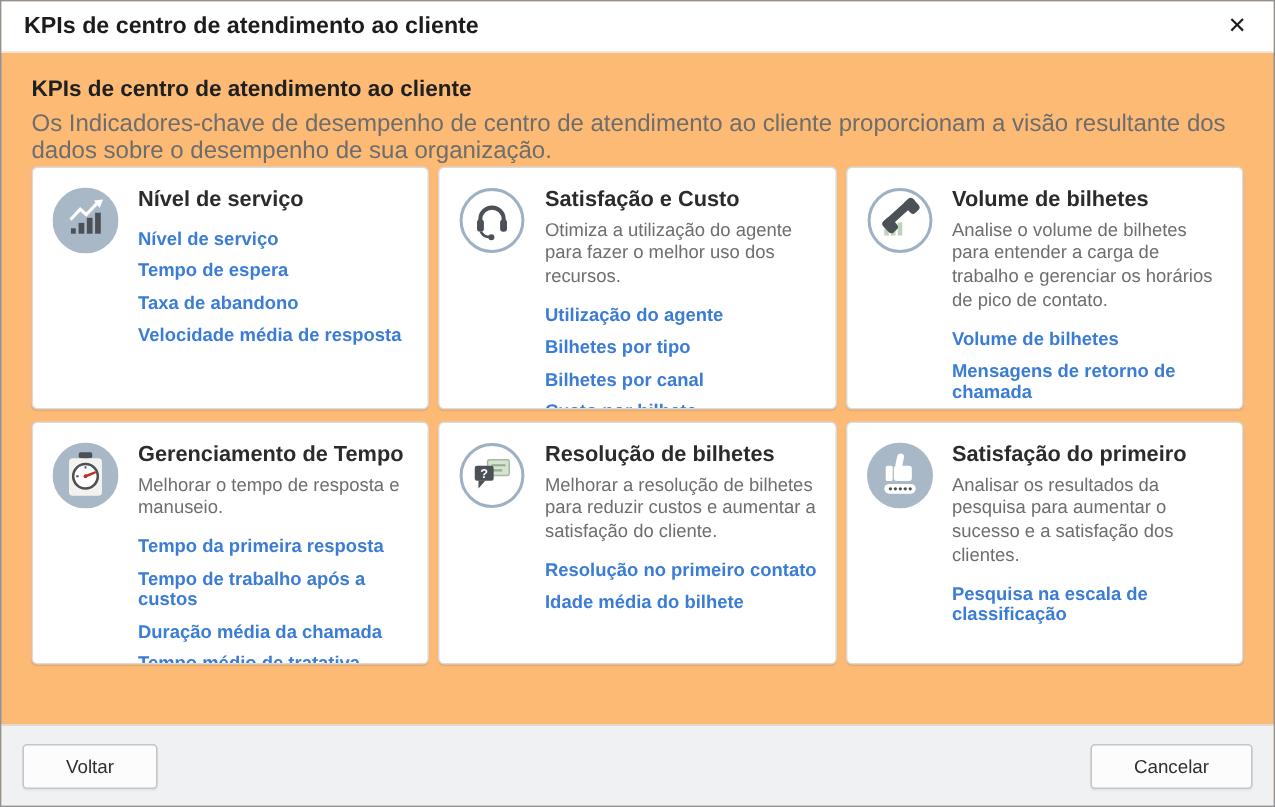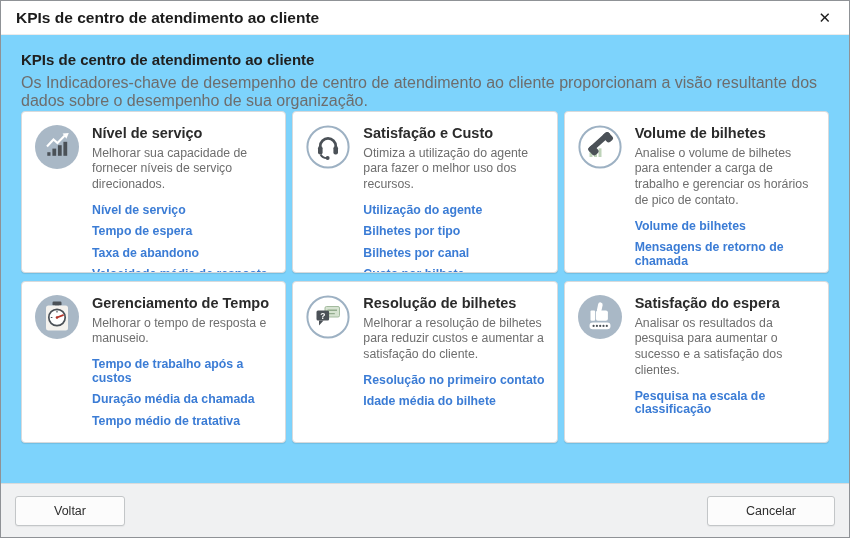--- a/index.html
+++ b/index.html
@@ -1,19 +1,19 @@
 <!DOCTYPE html>
 <html style="--link-blue: #3b7cd5;"><head>
 <meta charset="utf-8">
 <style>
   * { margin:0; padding:0; box-sizing:border-box; }
   html, body { width:850px; height:538px; }
   body { font-family:"Liberation Sans", sans-serif; background:#fff; overflow:hidden; }
 
-  .dialog { width:850px; height:538px; border:1px solid #8f9296; display:flex; flex-direction:column; background:#7dd3fc; }
+  .dialog { width:850px; height:538px; border:1px solid #8f9296; display:flex; flex-direction:column; background:#fdba74; }
 
   .titlebar { flex:none; height:34px; background:#fff; border-bottom:1px solid #ebebeb;
               display:flex; align-items:center; justify-content:space-between; padding:0 14px 0 15px; }
   .titlebar h1 { font-size:15.5px; font-weight:600; color:#1c1c1c; }
   .close-btn { font-size:15px; color:#1c1c1c; cursor:pointer; line-height:1; padding:3px 4px; }
 
   .body { flex:1; padding:13px 20px 0 20px; }
   .heading { font-size:15px; font-weight:700; color:#202020; margin-top:3px; }
   .subheading { font-size:16px; color:#6d6d6d; margin-top:6px; }
 
@@ -25,21 +25,21 @@
   .card-main { flex:1; min-width:0; }
   .card-title { font-size:14.5px; font-weight:700; color:#2b2b2b; line-height:1.15; }
   .card-desc  { font-size:12.3px; color:#6e6e6e; line-height:1.28; margin-top:4px; }
   .card-links { margin-top:11px; }
   .card-link  { display:block; font-size:12.3px; font-weight:700; color:var(--link-blue,#3b7cd5);
                 text-decoration:none; margin-bottom:8px; line-height:1.1; cursor:pointer; }
 
   .footer { flex:none; height:54px; background:#f0f1f2; border-top:1px solid #d9dbdc;
             display:flex; align-items:center; justify-content:space-between; padding:0 14px; }
   .btn { font-family:inherit; font-size:12.5px; color:#2e2e2e; background:#fcfcfc;
-         border:1px solid #c3c6c8; border-radius:3px; padding:7px 38px; cursor:pointer;
+         border:1px solid #c3c6c8; border-radius:3px; padding:7px 28px; cursor:pointer;
          box-shadow:0 1px 1px rgba(0,0,0,.05);text-align:center; }
 </style>
 </head>
 <body>
 
 <div class="dialog">
 
   <div class="titlebar">
     <h1>KPIs de centro de atendimento ao cliente</h1>
     <span class="close-btn">✕</span>
@@ -56,21 +56,20 @@
     <rect x="12.3" y="27.2" width="3.2" height="3.6" fill="#4b5157"></rect>
     <rect x="17.4" y="23.6" width="3.8" height="7.2" fill="#4b5157"></rect>
     <rect x="22.9" y="20.2" width="3.8" height="10.6" fill="#4b5157"></rect>
     <rect x="28.4" y="16.8" width="3.8" height="14" fill="#4b5157"></rect>
     <polyline points="12,21.5 18.5,14.5 22.5,18 29.5,10.8" fill="none" stroke="#ffffff" stroke-width="2.1"></polyline>
     <polygon points="27.6,8.6 33.8,8 31.4,13.7" fill="#ffffff"></polygon>
             </svg>
           </span>
     <div class="card-main">
       <div class="card-title">Nível de serviço</div>
-      <div class="card-desc">Melhorar sua capacidade de fornecer níveis de serviço direcionados.</div>
       <div class="card-links">
               <a class="card-link">Nível de serviço</a>
               <a class="card-link">Tempo de espera</a>
               <a class="card-link">Taxa de abandono</a>
               <a class="card-link">Velocidade média de resposta</a>
             </div>
     </div>
   </div>
 
   <div class="card">
@@ -131,20 +130,21 @@
     <line x1="22" y1="15.8" x2="22" y2="17.4" stroke="#4b5157" stroke-width="1.2"></line>
     <line x1="15.8" y1="22.5" x2="17.4" y2="22.5" stroke="#4b5157" stroke-width="1.2"></line>
     <line x1="22" y1="22.5" x2="28.1" y2="20.1" stroke="#b5372c" stroke-width="1.7" stroke-linecap="round"></line>
     <circle cx="22" cy="22.5" r="1.3" fill="#b5372c"></circle>
             </svg>
           </span>
     <div class="card-main">
       <div class="card-title">Gerenciamento de Tempo</div>
       <div class="card-desc">Melhorar o tempo de resposta e manuseio.</div>
       <div class="card-links">
+              <a class="card-link">Tempo da primeira resposta</a>
               <a class="card-link">Tempo de trabalho após a custos</a>
               <a class="card-link">Duração média da chamada</a>
               <a class="card-link">Tempo médio de tratativa</a>
             </div>
     </div>
   </div>
 
   <div class="card">
     <span class="card-icon">
             <svg viewBox="0 0 44 44">
@@ -180,21 +180,21 @@
     <g fill="#4b5157">
       <circle cx="15.6" cy="30.9" r="1.1"></circle>
                 <circle cx="18.9" cy="30.9" r="1.1"></circle>
       <circle cx="22.2" cy="30.9" r="1.1"></circle>
                 <circle cx="25.5" cy="30.9" r="1.1"></circle>
       <circle cx="28.8" cy="30.9" r="1.1"></circle>
     </g>
             </svg>
           </span>
     <div class="card-main">
-      <div class="card-title">Satisfação do espera</div>
+      <div class="card-title">Satisfação do primeiro</div>
       <div class="card-desc">Analisar os resultados da pesquisa para aumentar o sucesso e a satisfação dos clientes.</div>
       <div class="card-links">
               <a class="card-link">Pesquisa na escala de classificação</a>
             </div>
     </div>
   </div>
 </div>
   </div>
 
   <div class="footer">

